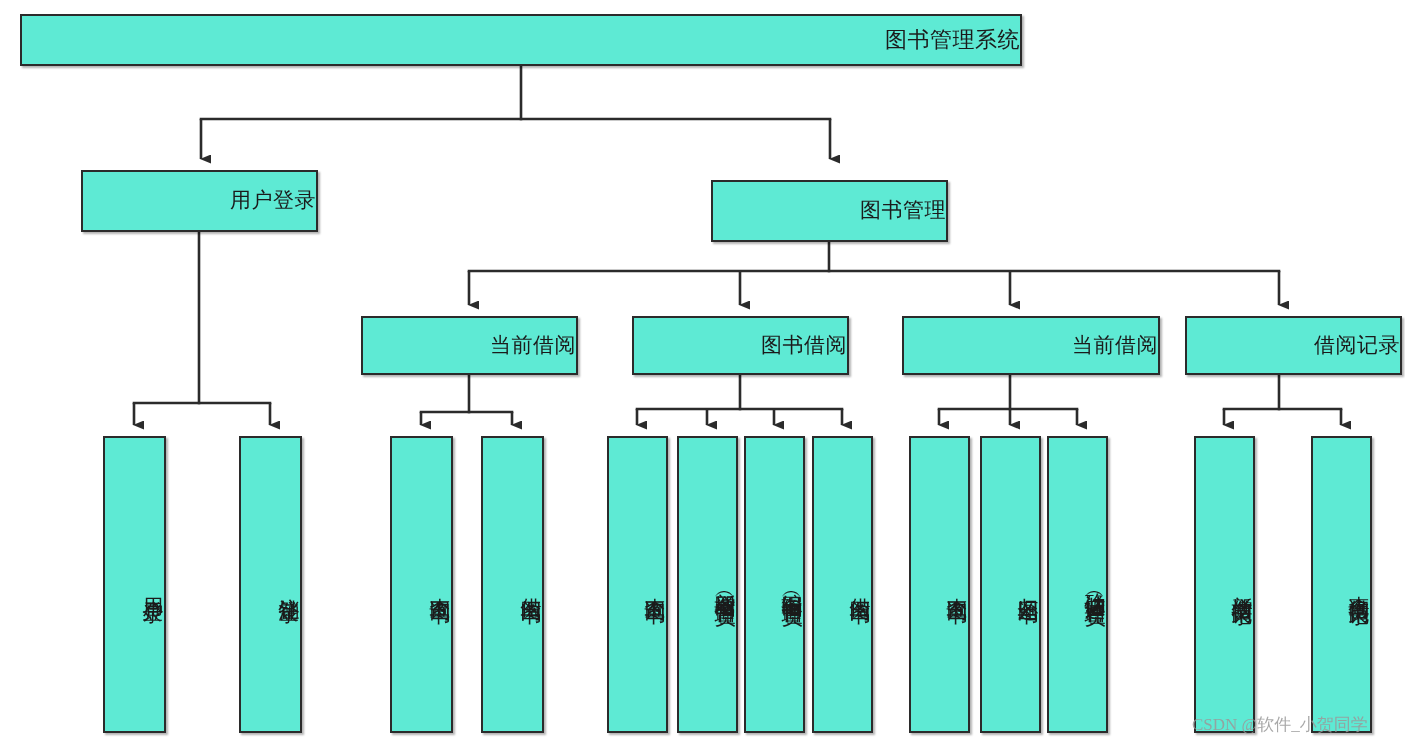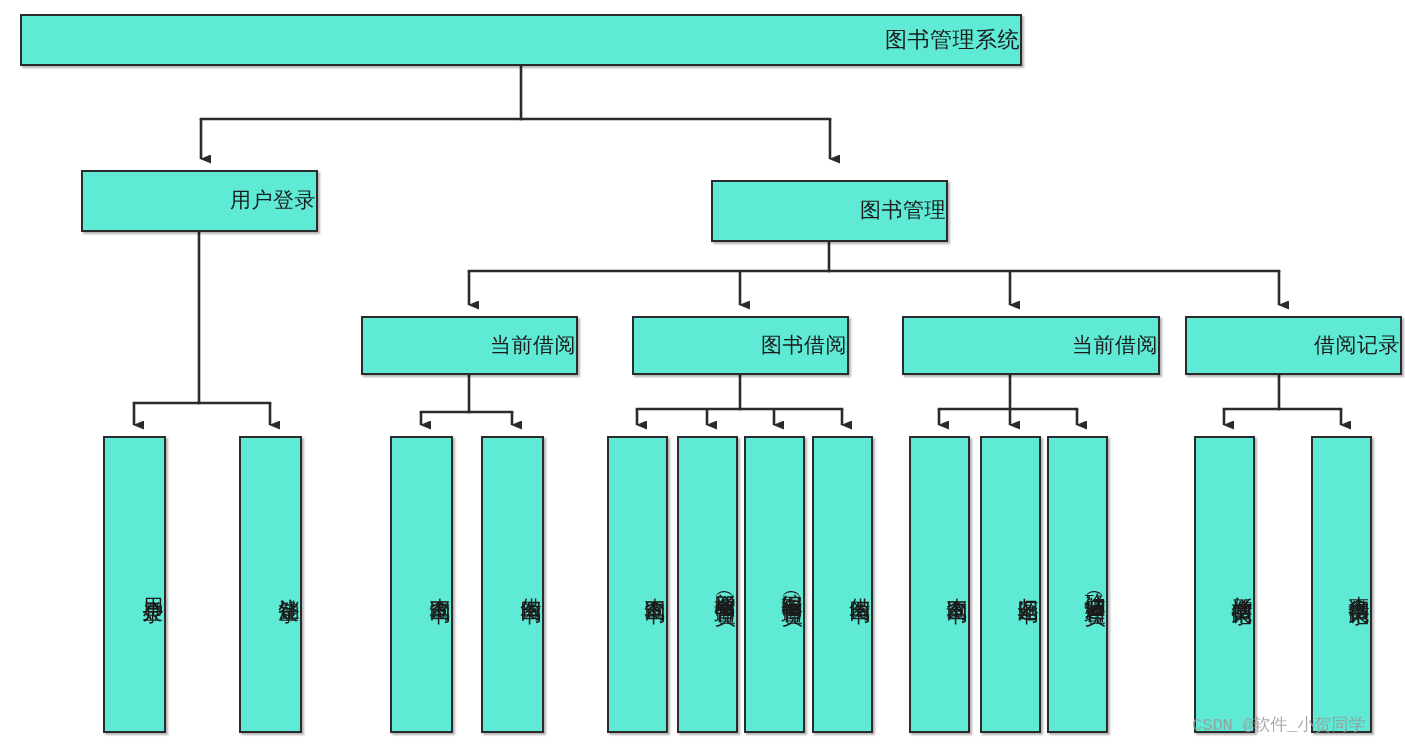--- a/index.html
+++ b/index.html
@@ -57,21 +57,21 @@
   }
   .node.root .label {
     font-size: 22px;
   }
   .watermark {
     position: absolute;
     left: 1192px;
     top: 713px;
     font-size: 17px;
     color: #9a9a9a;
-    font-family: Liberation Mono, monospace;
+    font-family: Liberation Serif, serif;
     white-space: nowrap;
     opacity: 0.85;
   }
 </style>
 </head>
 <body>
 
 <div id="diagram-root">
 
   <svg class="connectors" viewBox="0 0 1405 747" width="1405" height="747" aria-hidden="true">

